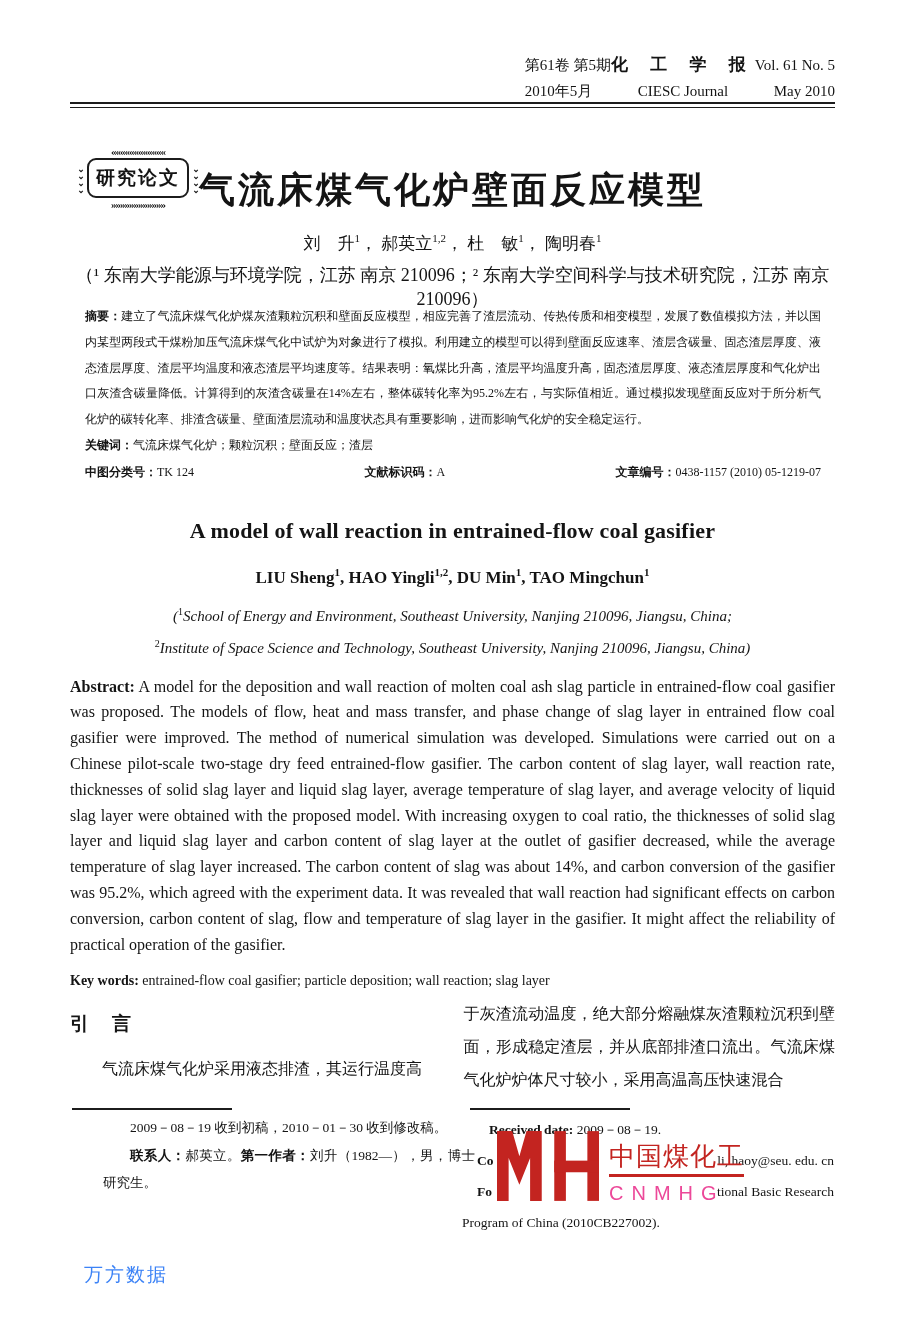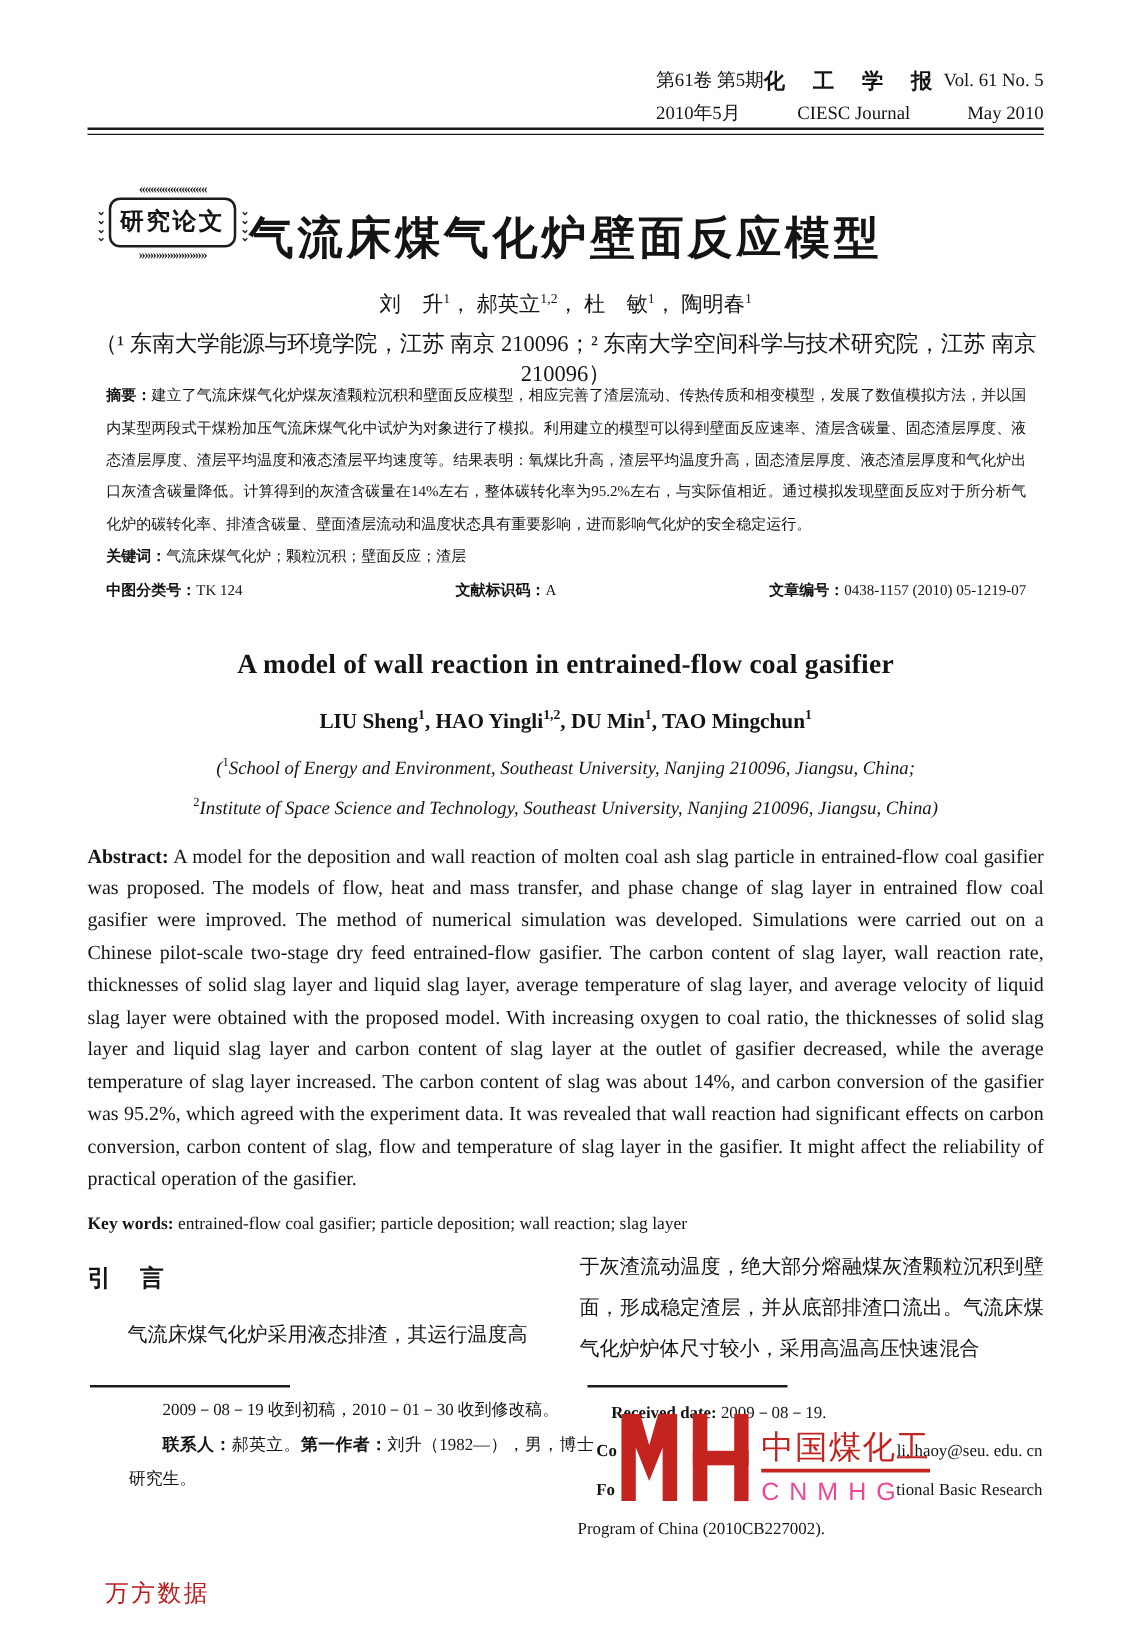--- a/index.html
+++ b/index.html
@@ -57,21 +57,21 @@
   .fn-left p{margin:0;}
   .fn-right{position:absolute;top:1114px;left:462px;width:372px;font-size:13.5px;line-height:31px;}
   .fn-right .row{display:flex;justify-content:space-between;padding-left:15px;}
   .fnr-ind{text-indent:2em;}
   
   .wm{position:absolute;top:1130px;left:497px;display:flex;gap:10px;align-items:center;}
   .wm-text{display:flex;flex-direction:column;margin-top:10px;}
   .wm-cn{font-family:"Liberation Sans","DejaVu Sans",sans-serif;font-size:26px;line-height:30px;letter-spacing:1px;}
   .wm-underline{height:3px;margin:3px 0 4px 0;}
   .wm-en{font-family:"Liberation Sans","DejaVu Sans",sans-serif;font-size:20px;line-height:24px;letter-spacing:8px;}
-  .wanfang{position:absolute;top:1262px;left:84px;font-size:19px;letter-spacing:2px;color:#b91c1c;
+  .wanfang{position:absolute;top:1262px;left:84px;font-size:19px;letter-spacing:2px;color:#3b82f6;
     font-family:Liberation Mono, monospace;}
 </style>
 </head>
 <body>
 
 <div class="hdr">
   <div class="hdr-col hdr-left">
     <div>第61卷 第5期</div>
     <div>2010年5月</div>
   </div>

